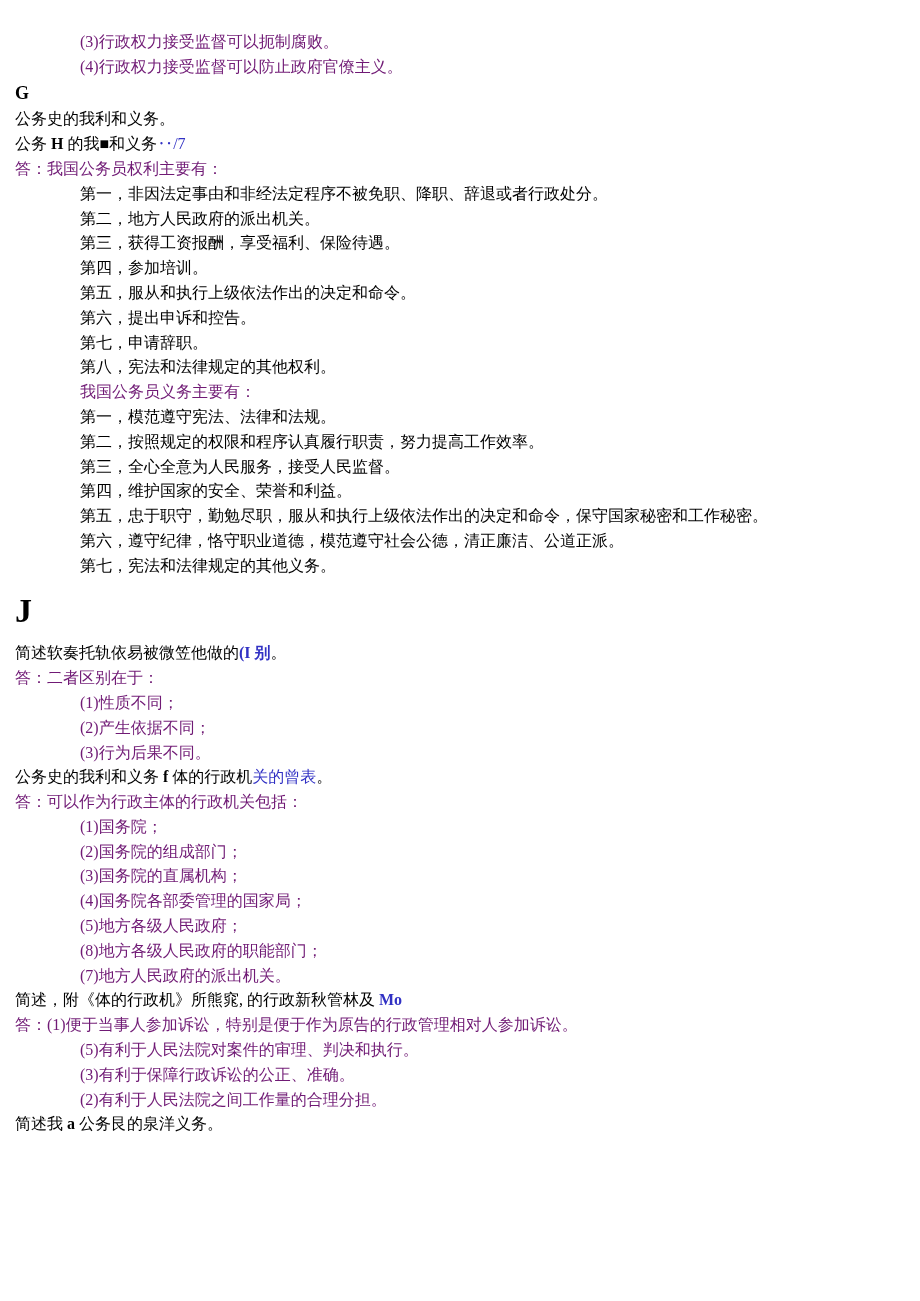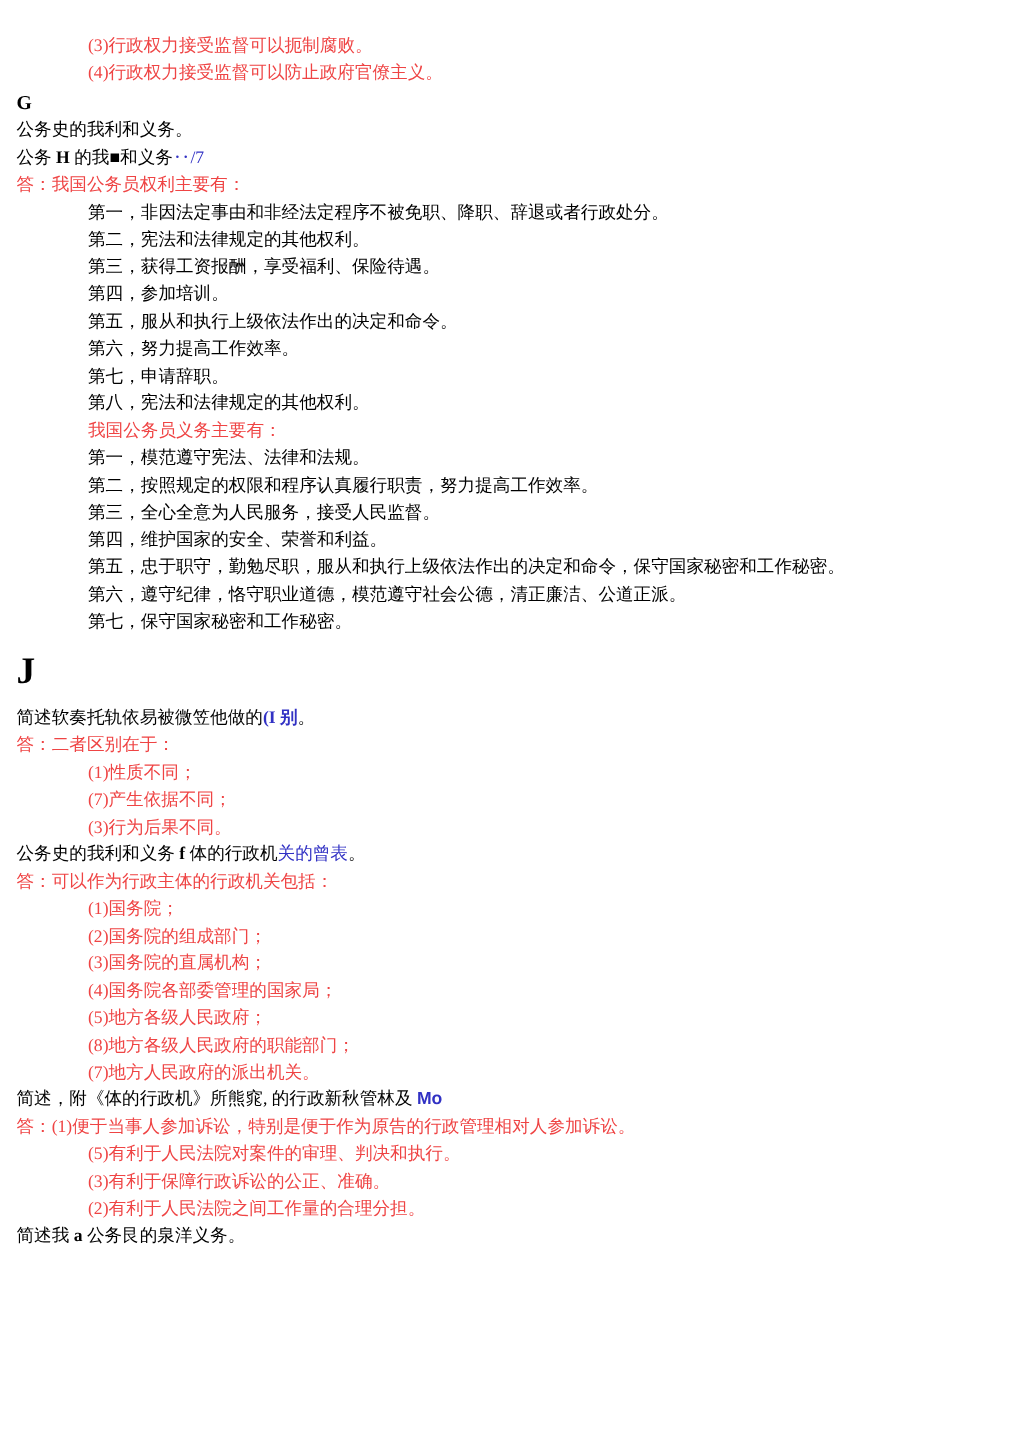--- a/index.html
+++ b/index.html
@@ -8,21 +8,21 @@
     font-family: "SimSun", "宋体", serif;
     font-size: 16px;
     line-height: 1.55;
     color: #000;
     background: #fff;
     width: 920px;
     box-sizing: border-box;
   }
   .indent-1 { padding-left: 65px; }
   .no-indent { padding-left: 0; }
-  .red { color: #ef4444; }
+  .red { color: #701a75; }
   .blue { color: #3131c4; }
   .black { color: #000; }
   .bold { font-weight: bold; }
   .section-letter {
     font-family: "Times New Roman", serif;
     font-size: 34px;
     font-weight: bold;
     color: #000;
     margin-top: 6px;
     margin-bottom: 4px;
@@ -44,64 +44,64 @@
 <div class="section-g">G</div>
 <span class="line no-indent black">公务史的我利和义务。</span>
 <span class="line no-indent black">
   <span>公务 </span><span class="bold" style="font-family:'Times New Roman',serif">H</span><span> 的我■和义务</span><span class="blue">‥/7</span>
 </span>
 
 <span class="line no-indent">
   <span class="red">答：</span><span class="red">我国公务员权利主要有：</span>
 </span>
 <span class="line indent-1 black">第一，非因法定事由和非经法定程序不被免职、降职、辞退或者行政处分。</span>
-<span class="line indent-1 black">第二，宪法和法律规定的其他权利。</span>
+<span class="line indent-1 black">第二，地方人民政府的派出机关。</span>
 <span class="line indent-1 black">第三，获得工资报酬，享受福利、保险待遇。</span>
 <span class="line indent-1 black">第四，参加培训。</span>
 <span class="line indent-1 black">第五，服从和执行上级依法作出的决定和命令。</span>
-<span class="line indent-1 black">第六，努力提高工作效率。</span>
+<span class="line indent-1 black">第六，提出申诉和控告。</span>
 <span class="line indent-1 black">第七，申请辞职。</span>
 <span class="line indent-1 black">第八，宪法和法律规定的其他权利。</span>
 <span class="line indent-1 red">我国公务员义务主要有：</span>
 <span class="line indent-1 black">第一，模范遵守宪法、法律和法规。</span>
 <span class="line indent-1 black">第二，按照规定的权限和程序认真履行职责，努力提高工作效率。</span>
 <span class="line indent-1 black">第三，全心全意为人民服务，接受人民监督。</span>
 <span class="line indent-1 black">第四，维护国家的安全、荣誉和利益。</span>
 <span class="line indent-1 black">第五，忠于职守，勤勉尽职，服从和执行上级依法作出的决定和命令，保守国家秘密和工作秘密。</span>
 <span class="line indent-1 black">第六，遵守纪律，恪守职业道德，模范遵守社会公德，清正廉洁、公道正派。</span>
-<span class="line indent-1 black">第七，保守国家秘密和工作秘密。</span>
+<span class="line indent-1 black">第七，宪法和法律规定的其他义务。</span>
 
 <div class="section-letter">J</div>
 
 <span class="line no-indent black">
   <span>简述软奏托轨依易被微笠他做的</span><span class="blue bold">(I 别</span><span>。</span>
 </span>
 <span class="line no-indent">
   <span class="red">答：</span><span class="red">二者区别在于：</span>
 </span>
 <span class="line indent-1 red">(1)性质不同；</span>
-<span class="line indent-1 red">(7)产生依据不同；</span>
+<span class="line indent-1 red">(2)产生依据不同；</span>
 <span class="line indent-1 red">(3)行为后果不同。</span>
 
 <span class="line no-indent black">
   <span>公务史的我利和义务 </span><span class="bold" style="font-family:'Times New Roman',serif">f</span><span> 体的行政机</span><span class="blue">关的</span><span class="blue">曾表</span><span class="black">。</span>
 </span>
 <span class="line no-indent">
   <span class="red">答：</span><span class="red">可以作为行政主体的行政机关包括：</span>
 </span>
 <span class="line indent-1 red">(1)国务院；</span>
 <span class="line indent-1 red">(2)国务院的组成部门；</span>
 <span class="line indent-1 red">(3)国务院的直属机构；</span>
 <span class="line indent-1 red">(4)国务院各部委管理的国家局；</span>
 <span class="line indent-1 red">(5)地方各级人民政府；</span>
 <span class="line indent-1 red">(8)地方各级人民政府的职能部门；</span>
 <span class="line indent-1 red">(7)地方人民政府的派出机关。</span>
 
 <span class="line no-indent black">
-  <span>简述，附《体的行政机》所熊窕, 的行政新秋管林及 </span><span class="blue bold" style="font-family:Liberation Sans, sans-serif">Mo</span>
+  <span>简述，附《体的行政机》所熊窕, 的行政新秋管林及 </span><span class="blue bold" style="font-family:Liberation Serif, serif">Mo</span>
 </span>
 <span class="line no-indent">
   <span class="red">答：</span><span class="red">(1)便于当事人参加诉讼，特别是便于作为原告的行政管理相对人参加诉讼。</span>
 </span>
 <span class="line indent-1 red">(5)有利于人民法院对案件的审理、判决和执行。</span>
 <span class="line indent-1 red">(3)有利于保障行政诉讼的公正、准确。</span>
 <span class="line indent-1 red">(2)有利于人民法院之间工作量的合理分担。</span>
 
 <span class="line no-indent black">
   <span>简述我 </span><span class="bold" style="font-family:'Times New Roman',serif">a</span><span> 公务艮的泉洋义务。</span>

